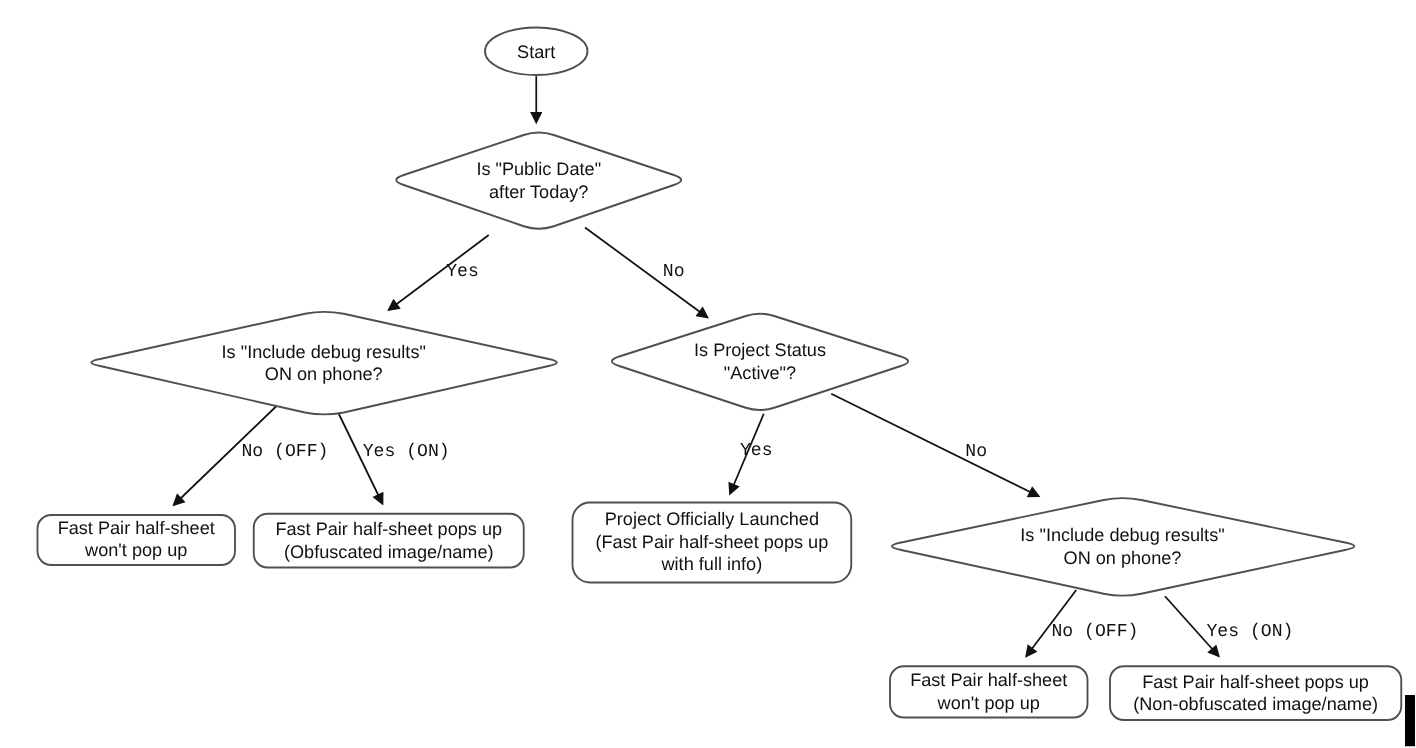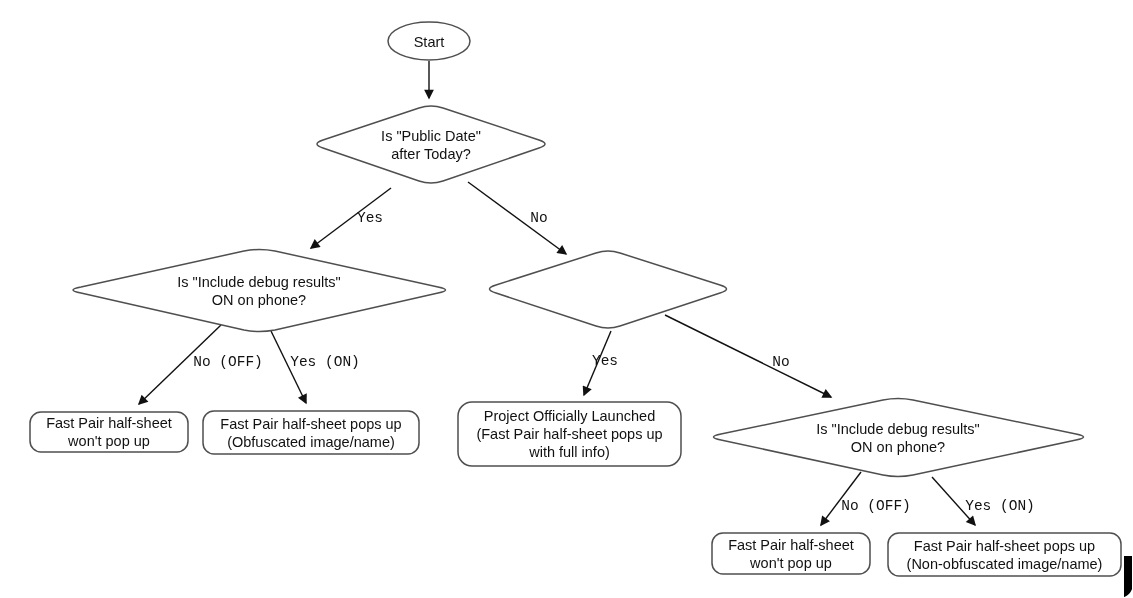--- a/index.html
+++ b/index.html
@@ -7,21 +7,20 @@
     padding: 0;
     background: #ffffff;
     font-family: "Liberation Sans", sans-serif;
   }
   .canvas {
     position: relative;
     width: 1133px;
     height: 598px;
     background: #ffffff;
     overflow: hidden;
-    border-radius: 14px;
   }
   .canvas svg {
     position: absolute;
     left: 0; top: 0;
     width: 1133px;
     height: 598px;
   }
   .node-label, .edge-label {
     position: absolute;
     display: flex;
@@ -103,20 +102,22 @@
   </svg>
 
   <div class="node-label" style="left:388px; top:23px;  width:82px;  height:37px;">Start</div>
 
   <div class="node-label" style="left:331px; top:105px; width:200px; height:79px;">Is "Public Date"
 after Today?</div>
 
   <div class="node-label" style="left:109px; top:249px; width:300px; height:83px;">Is "Include debug results"
 ON on phone?</div>
 
+  <div class="node-label" style="left:508px; top:250px; width:200px; height:79px;">Is Project Status
+"Active"?</div>
 
   <div class="node-label" style="left:748px; top:398px; width:300px; height:79px;">Is "Include debug results"
 ON on phone?</div>
 
   <div class="node-label" style="left:30px;  top:412px; width:158px; height:40px;">Fast Pair half-sheet
 won't pop up</div>
 
   <div class="node-label" style="left:203px; top:411px; width:216px; height:43px;">Fast Pair half-sheet pops up
 (Obfuscated image/name)</div>
 

